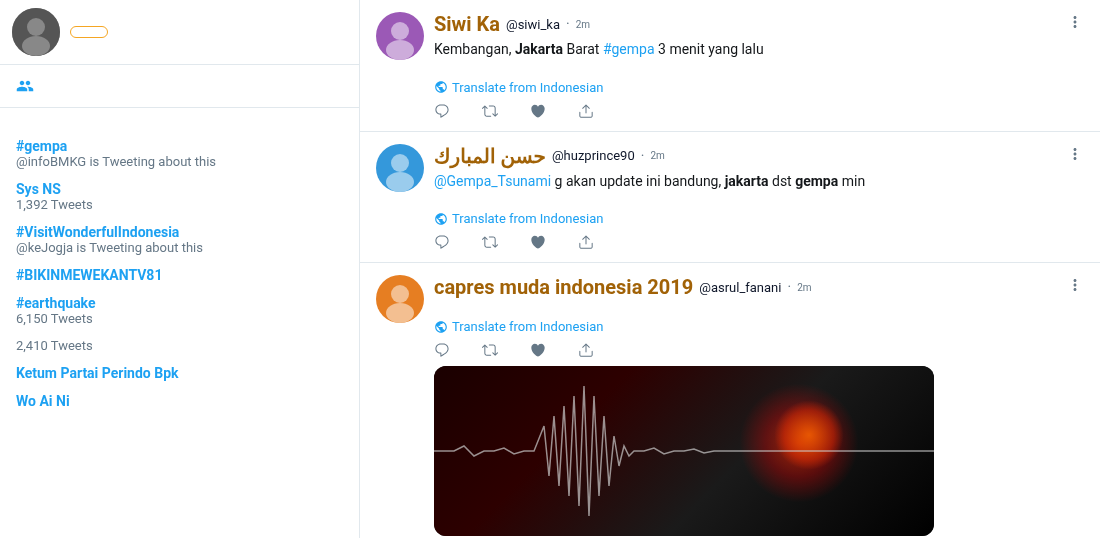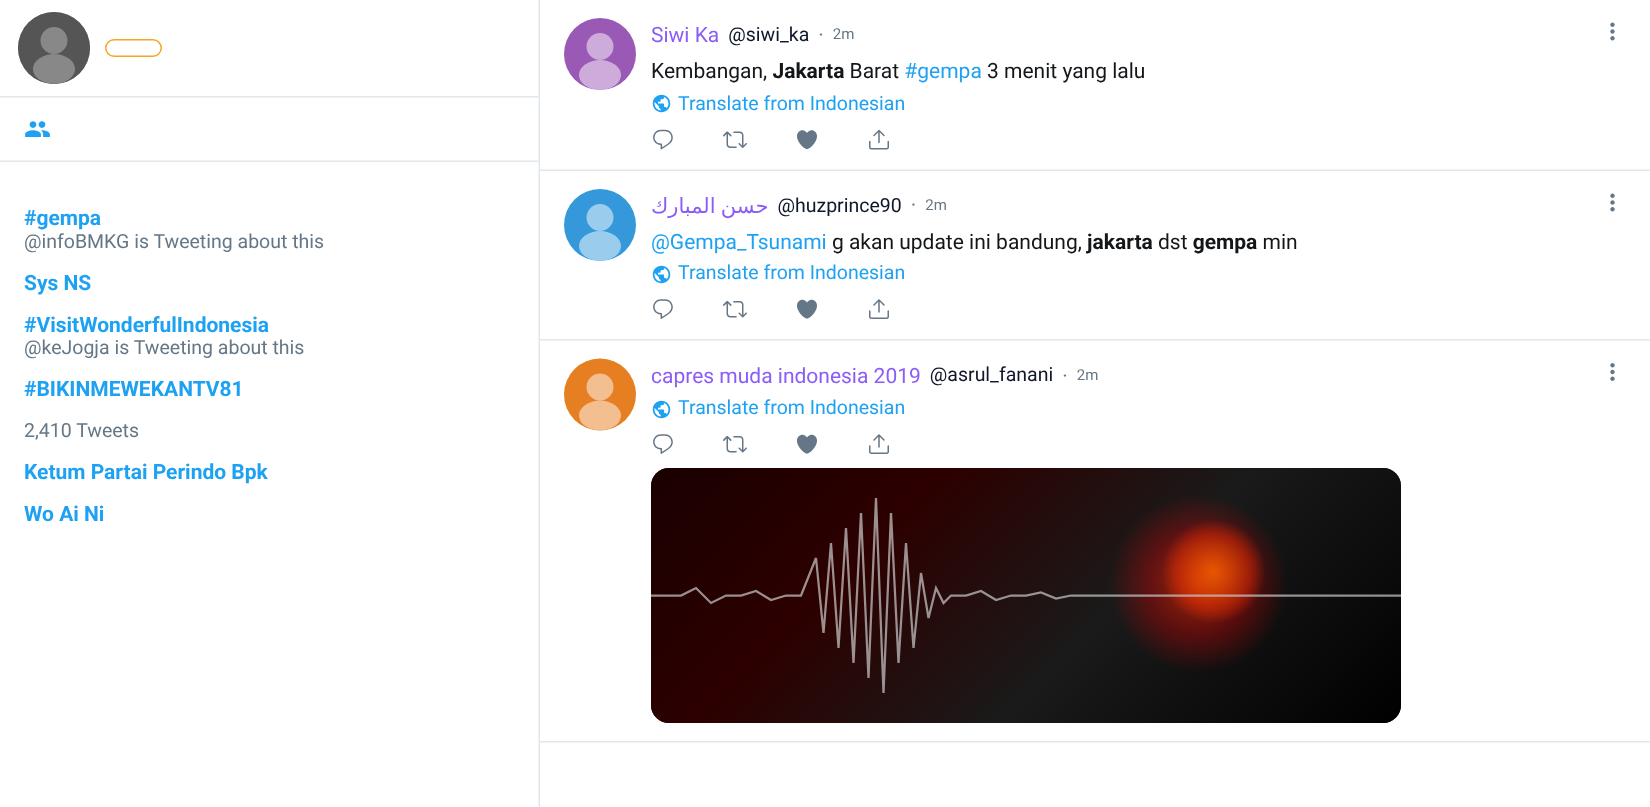--- a/index.html
+++ b/index.html
@@ -31,31 +31,31 @@
     
     .content { flex: 1; background: #fff; }
     
     .tweet-card { border-bottom: 1px solid #e1e8ed; padding: 12px 16px; display: flex; gap: 10px; position: relative; }
     
     .tweet-avatar { width: 48px; height: 48px; border-radius: 50%; background: #ccc; flex-shrink: 0; overflow: hidden; display: flex; align-items: center; justify-content: center; }
     
     .tweet-body { flex: 1; }
     .tweet-header { display: flex; align-items: center; justify-content: space-between; }
     .tweet-user-info { display: flex; align-items: center; gap: 6px; flex-wrap: wrap; }
-    .tweet-name { font-weight: normal; color: #8b5cf6; font-size: 14px; }
+    .tweet-name { font-weight: bold; color: #a16207; font-size: 20px; }
     .tweet-handle { color: #0f172a; font-size: 13px; }
     .tweet-time { color: #657786; font-size: 10px; }
     .tweet-more { color: #657786; cursor: pointer; font-size: 18px; }
     
     .tweet-text { margin-top: 4px; font-size: 14px; line-height: 1.4; color: #14171a; }
     .tweet-text .bold { font-weight: bold; }
     .tweet-text .hashtag { color: #1da1f2; }
     .tweet-text .mention { color: #1da1f2; }
     
-    .translate-btn { display: flex; align-items: center; gap: 4px; color: #1da1f2; font-size: 13px; margin-top: 3px; cursor: pointer; }
+    .translate-btn { display: flex; align-items: center; gap: 4px; color: #1da1f2; font-size: 13px; margin-top: 20px; cursor: pointer; }
     
     .tweet-actions { display: flex; gap: 32px; margin-top: 8px; }
     .tweet-action { display: flex; align-items: center; gap: 4px; color: #657786; cursor: pointer; font-size: 13px; }
     .tweet-action svg { width: 16px; height: 16px; }
     
     .tweet-image { margin-top: 8px; border-radius: 12px; overflow: hidden; width: 100%; max-width: 500px; height: 170px; background: #1a1a1a; position: relative; }
     
     
     .seismo-bg { width: 100%; height: 100%; background: linear-gradient(135deg, #1a0000 0%, #2d0000 30%, #1a1a1a 60%, #000 100%); position: relative; overflow: hidden; }
     .red-glow { position: absolute; right: 15%; top: 10%; width: 120px; height: 120px; background: radial-gradient(circle, rgba(255,50,0,0.6) 0%, rgba(255,0,0,0.3) 40%, transparent 70%); border-radius: 50%; }
@@ -97,27 +97,32 @@
         <span class="trends-change"></span>
       </div>
 
       <div id="trends-list">
           <div class="trend-item">
             <span class="trend-hashtag">#gempa</span>
             <div class="trend-sub">@infoBMKG is Tweeting about this</div>
           </div>
           <div class="trend-item">
             <span class="trend-plain">Sys NS</span>
+            <div class="trend-count">1,392 Tweets</div>
           </div>
           <div class="trend-item">
             <span class="trend-hashtag">#VisitWonderfulIndonesia</span>
             <div class="trend-sub">@keJogja is Tweeting about this</div>
           </div>
           <div class="trend-item">
             <span class="trend-hashtag">#BIKINMEWEKANTV81</span>
+          </div>
+          <div class="trend-item">
+            <span class="trend-hashtag">#earthquake</span>
+            <div class="trend-count">6,150 Tweets</div>
           </div>
           <div class="trend-item">
             <div class="trend-count">2,410 Tweets</div>
           </div>
           <div class="trend-item">
             <span class="trend-plain">Ketum Partai Perindo Bpk</span>
           </div>
           <div class="trend-item">
             <span class="trend-plain">Wo Ai Ni</span>
           </div>

